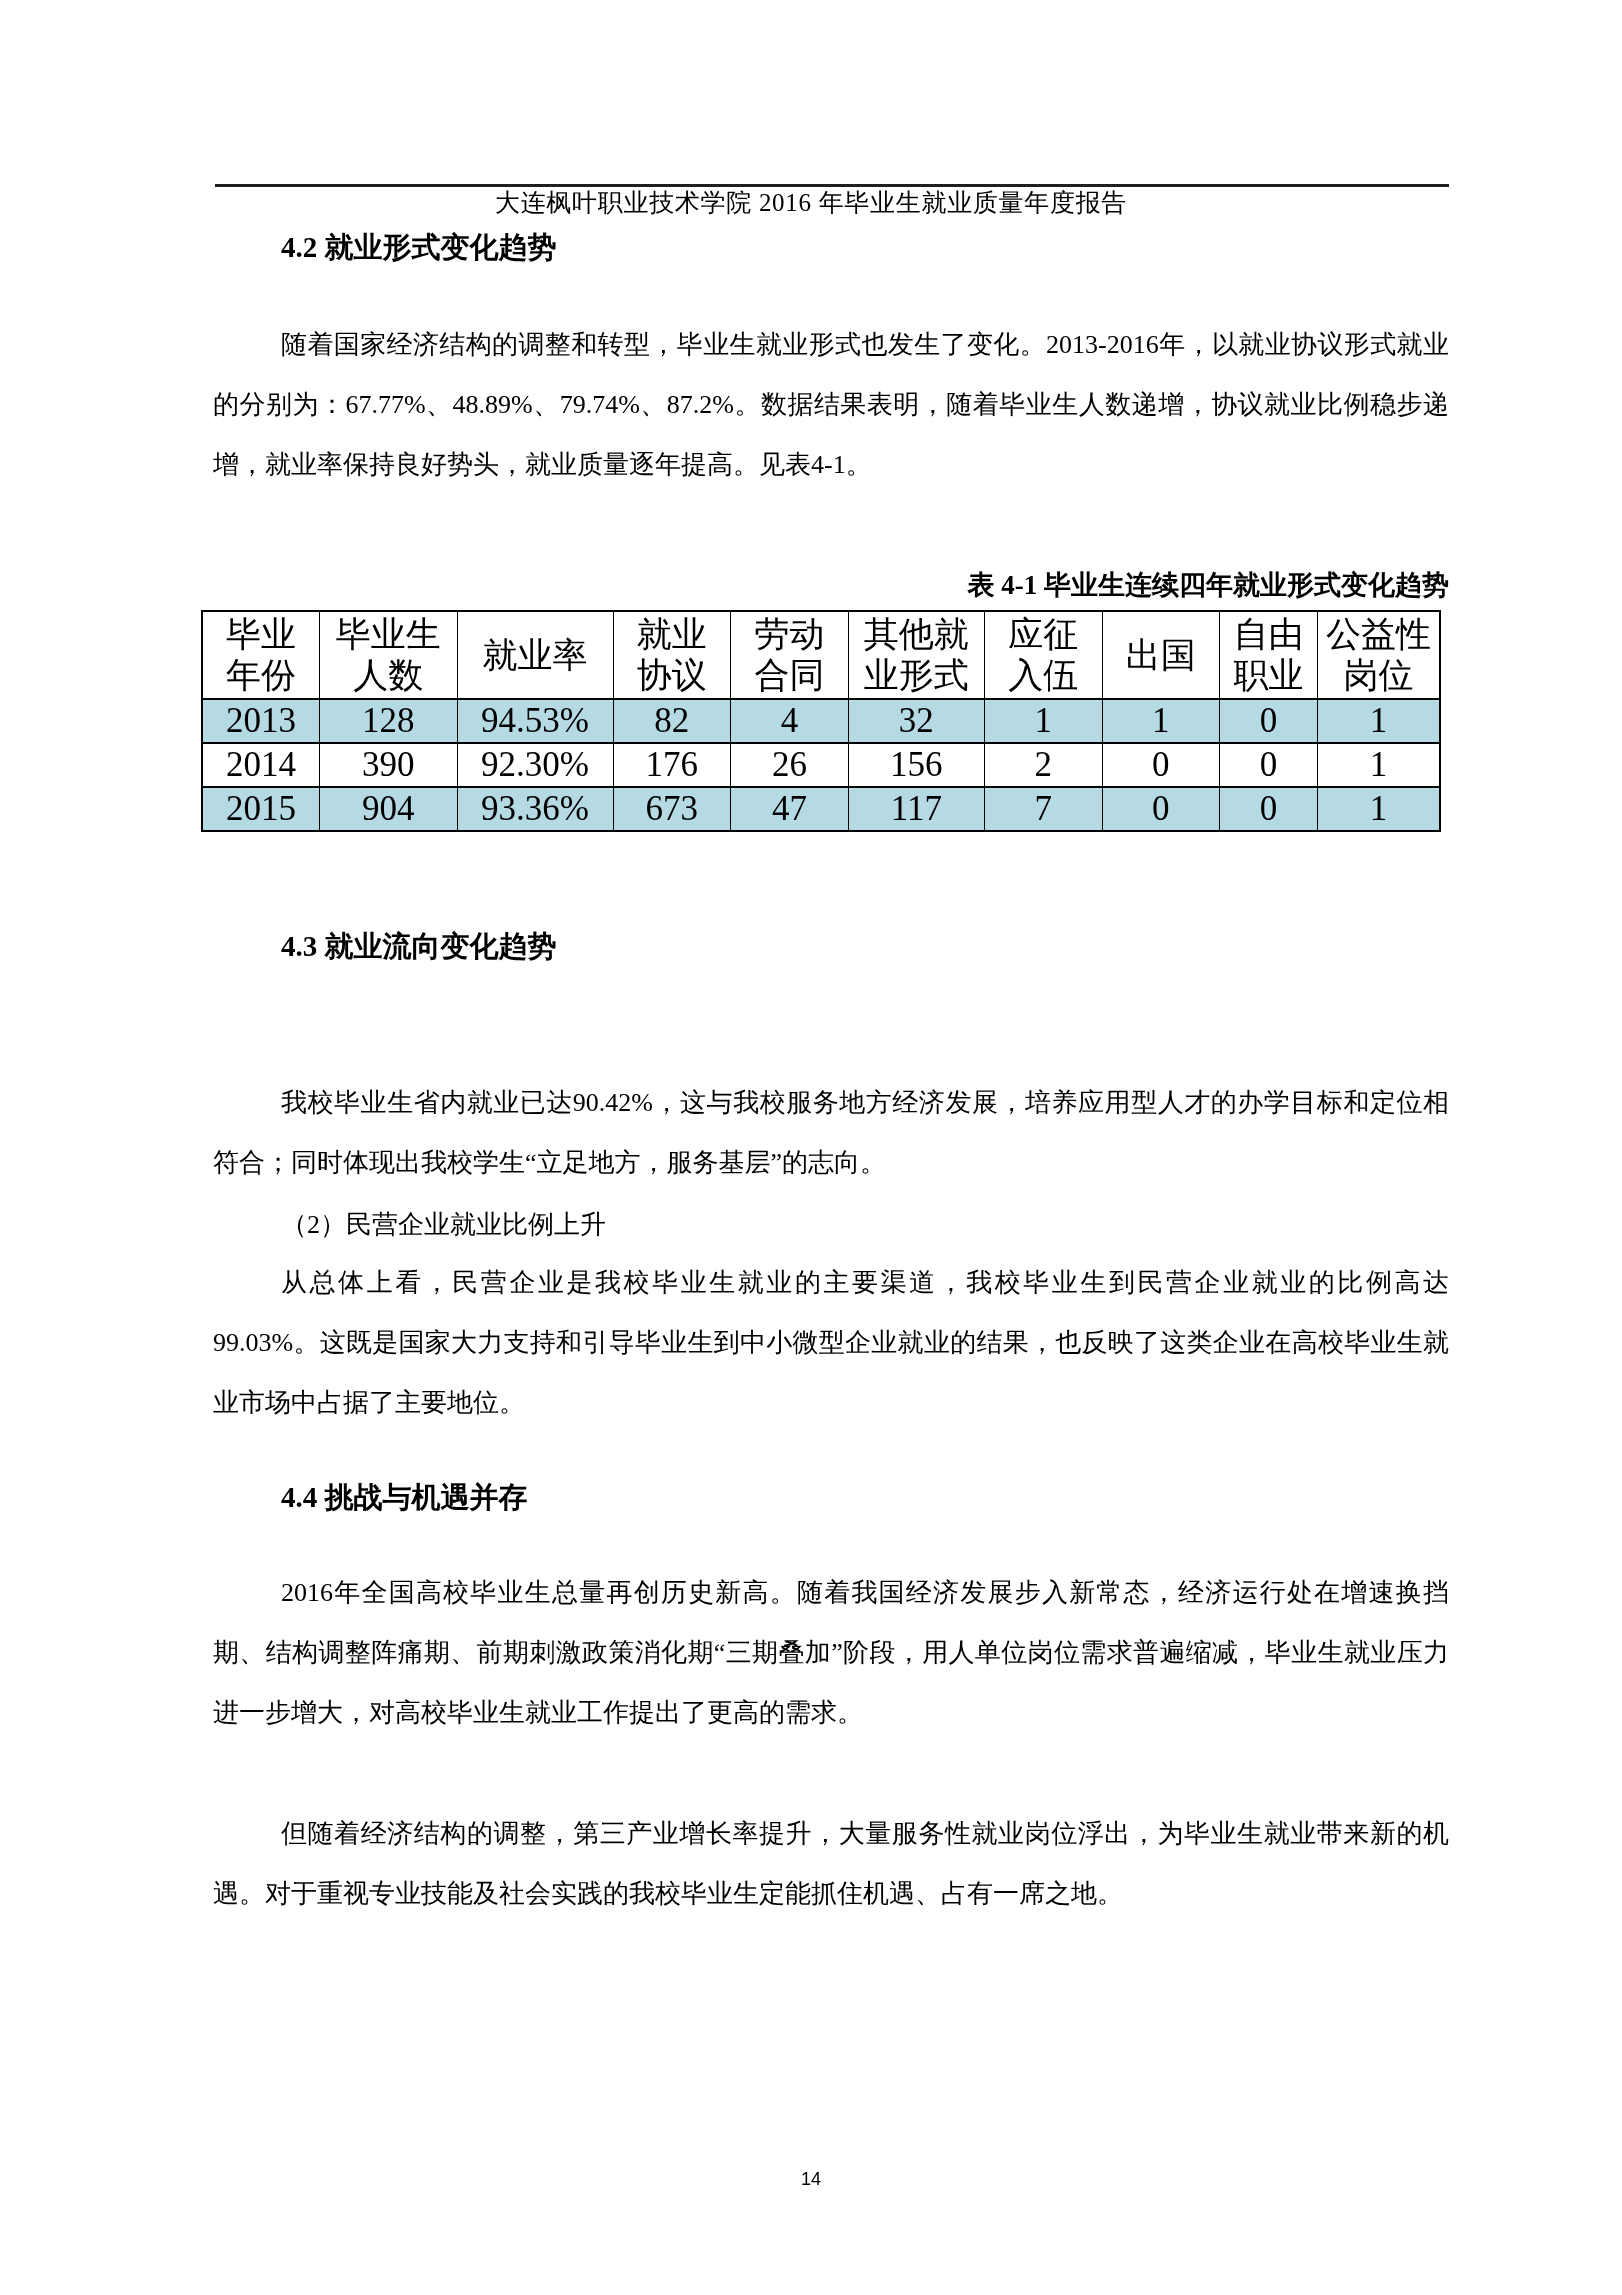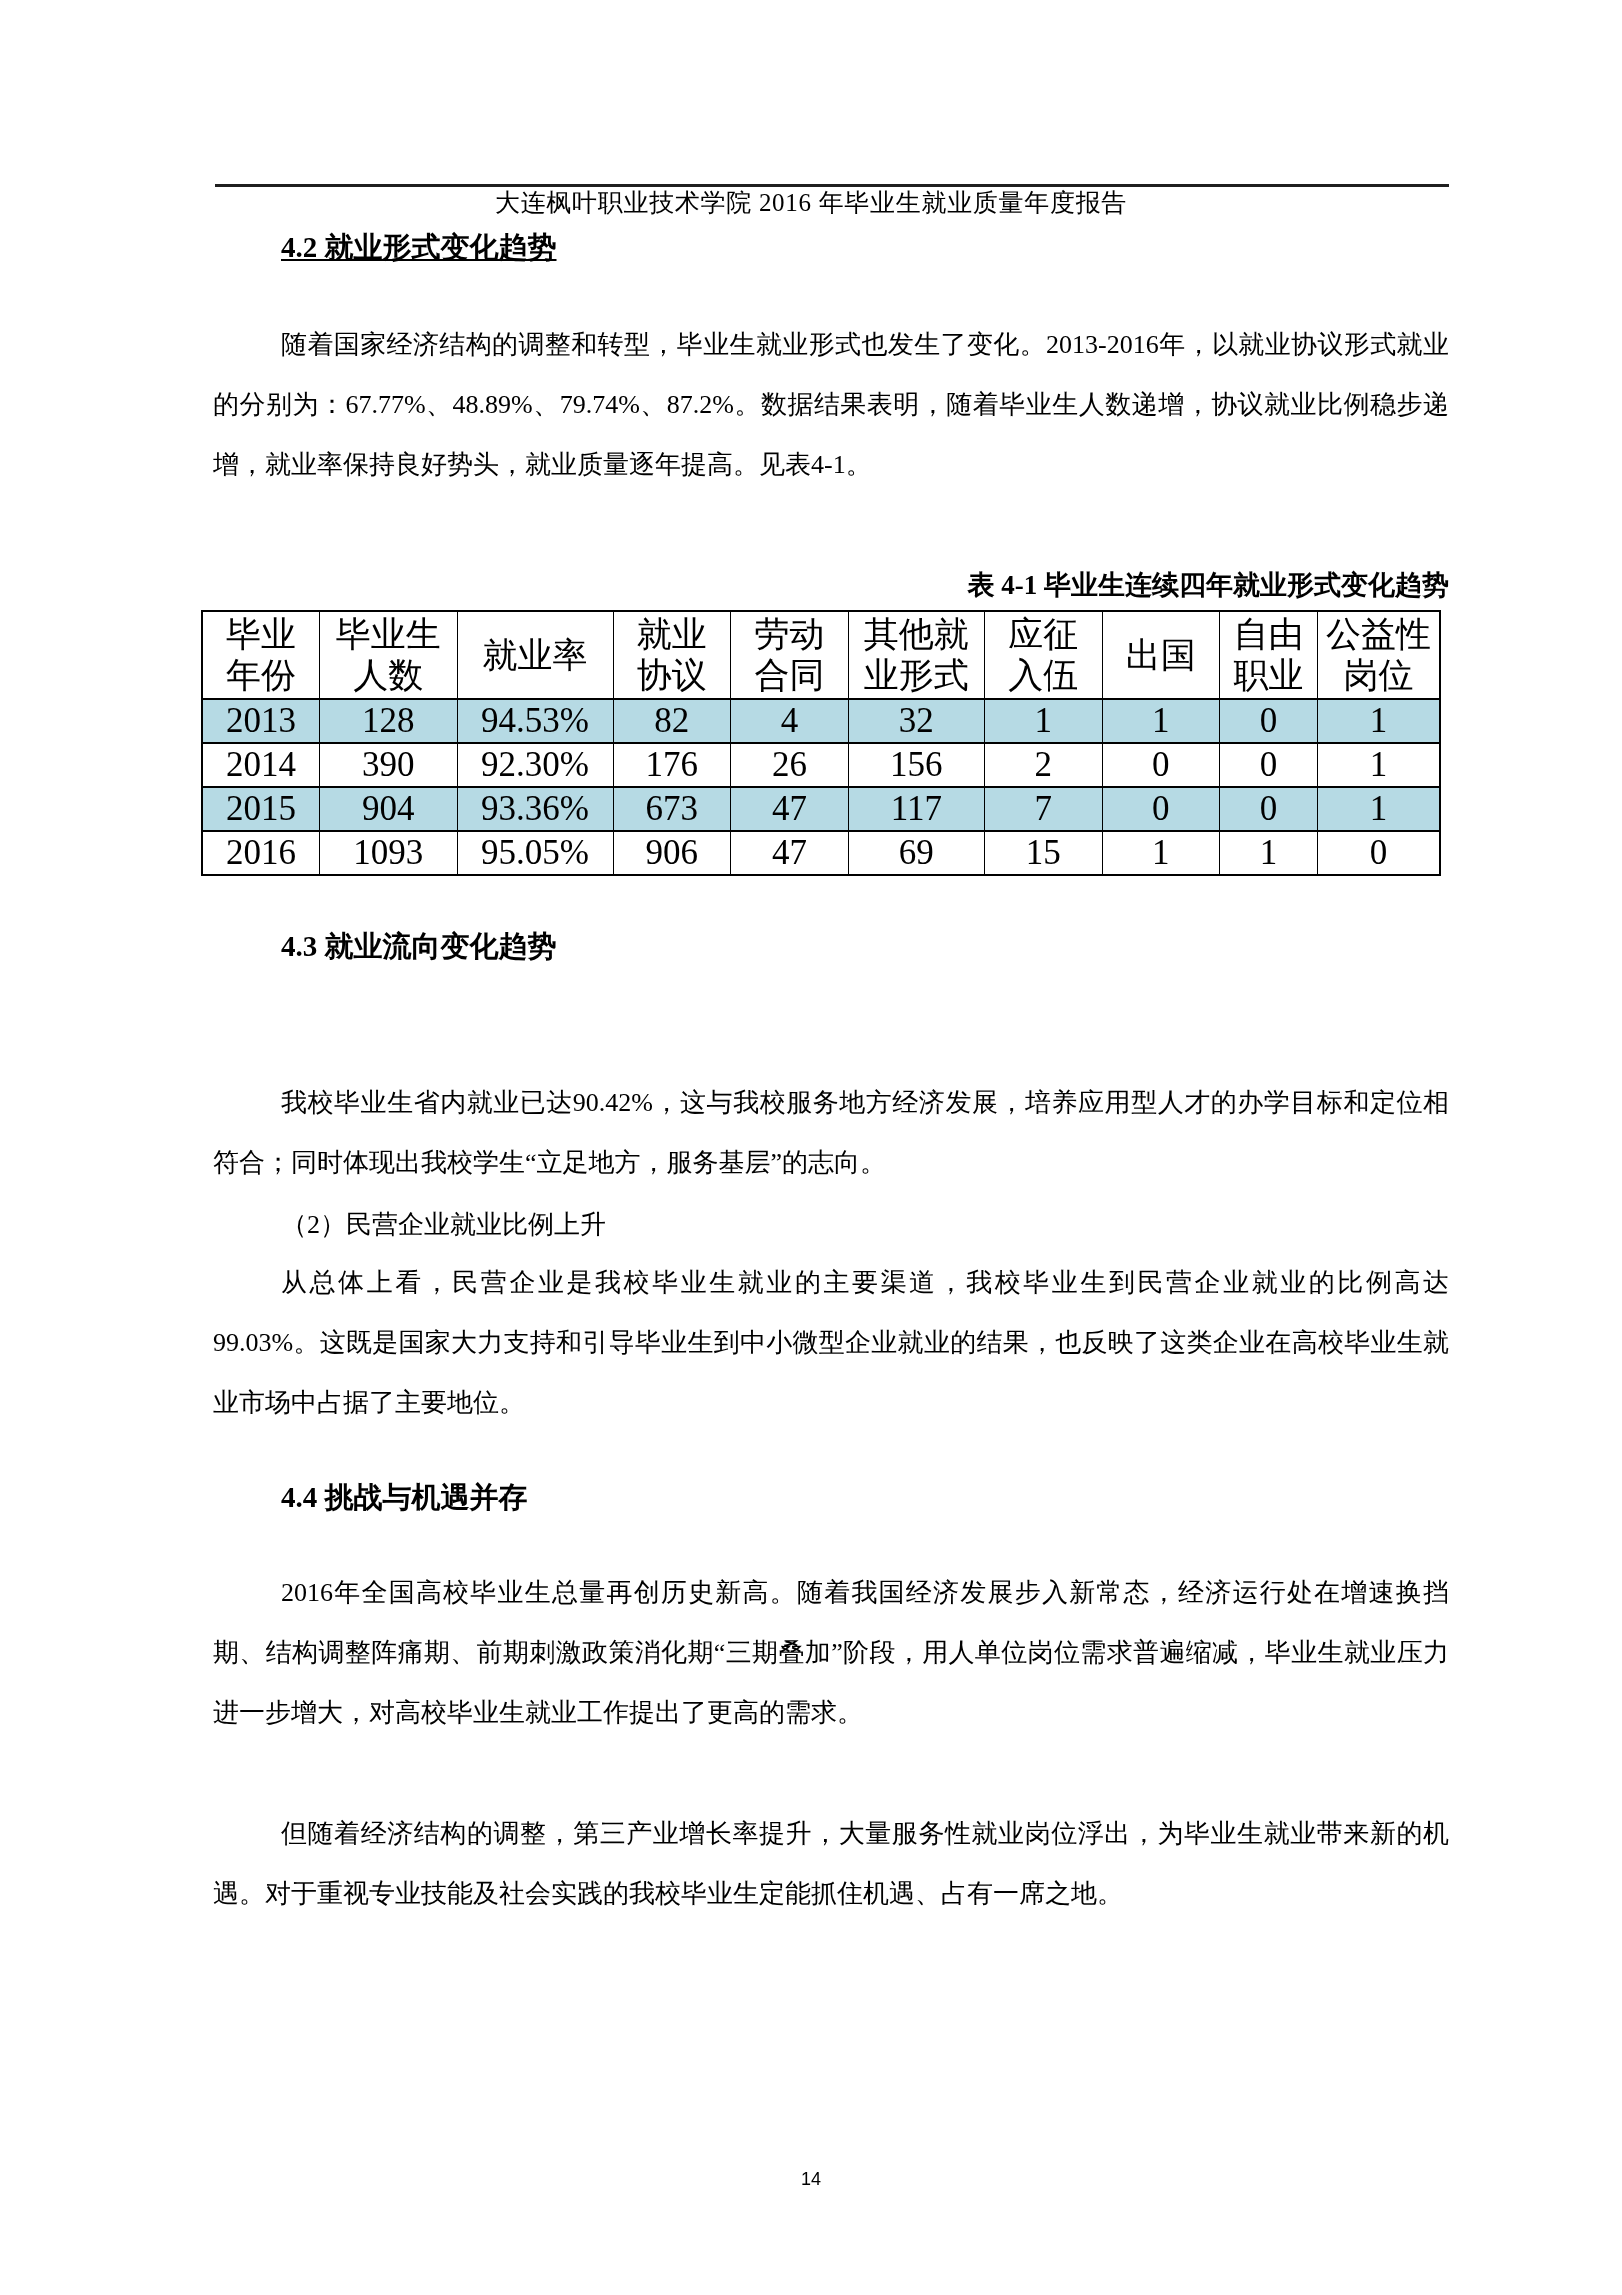--- a/index.html
+++ b/index.html
@@ -120,21 +120,21 @@
     position: absolute;
     top: 2169px;
     left: 0;
     width: 100%;
     text-align: center;
     font-size: 18px;
     font-family: "Liberation Sans", "DejaVu Sans", sans-serif;
   }
 
   
-  #h42   { top: 230px; text-decoration: underline; }
+  #h42   { top: 230px; }
   #p42   { top: 315px; }
   #h43   { top: 929px; }
   #s43a  { top: 1015px; }
   #p43a  { top: 1073px; }
   #s43b  { top: 1195px; }
   #p43b  { top: 1253px; }
   #h44   { top: 1480px; }
   #p44a  { top: 1563px; }
   #p44b  { top: 1804px; }
 </style>
@@ -237,32 +237,20 @@
           <td>904</td>
           <td>93.36%</td>
           <td>673</td>
           <td>47</td>
           <td>117</td>
           <td>7</td>
           <td>0</td>
           <td>0</td>
           <td>1</td>
         </tr>
-        <tr>
-          <td>2016</td>
-          <td>1093</td>
-          <td>95.05%</td>
-          <td>906</td>
-          <td>47</td>
-          <td>69</td>
-          <td>15</td>
-          <td>1</td>
-          <td>1</td>
-          <td>0</td>
-        </tr>
       </tbody>
   </table>
 
   <h2 id="h43" class="blk heading">4.3 就业流向变化趋势</h2>
 
 
   <p id="p43a" class="blk para indent">我校毕业生省内就业已达90.42%，这与我校服务地方经济发展，培养应用型人才的办学目标和定位相符合；同时体现出我校学生“立足地方，服务基层”的志向。</p>
 
   <p id="s43b" class="blk subline">（2）民营企业就业比例上升</p>
 

